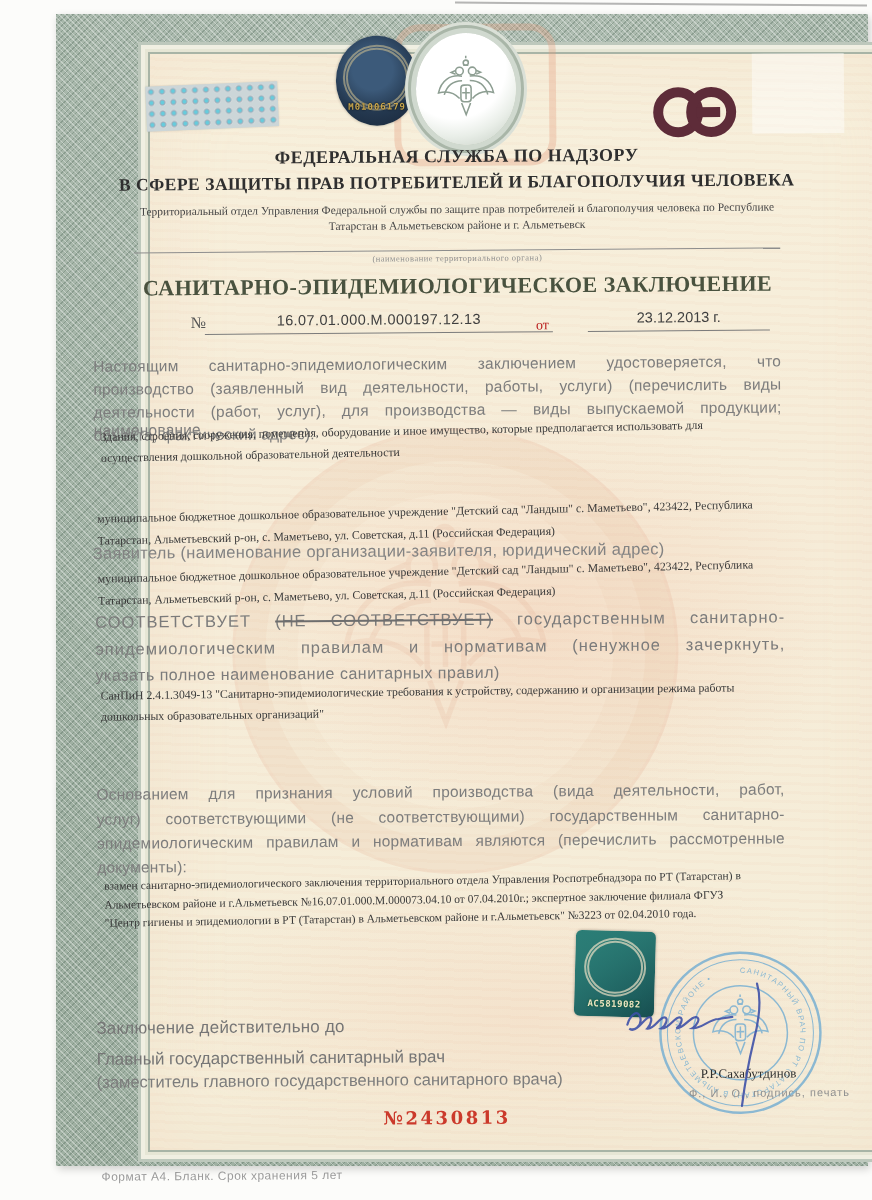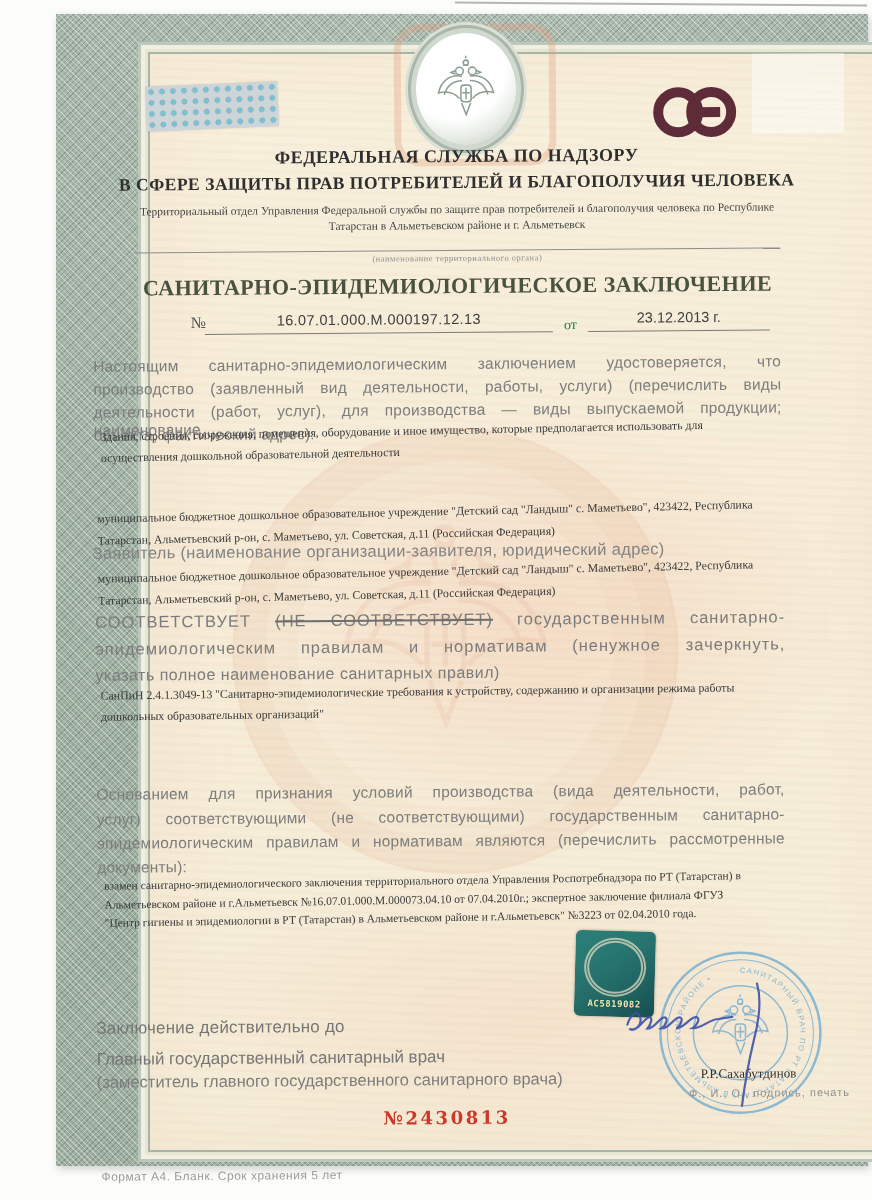--- a/index.html
+++ b/index.html
@@ -61,21 +61,21 @@
   .cap1{position:absolute;left:132px;top:253px;width:656px;text-align:center;
         font:8.5px "Liberation Serif",serif;letter-spacing:.5px;color:#8f8f8f;}
   #title{position:absolute;left:92px;top:273px;width:736px;text-align:center;
         font:bold 22px "Liberation Serif",serif;letter-spacing:.5px;color:#49523f;}
 
   
   #no-label{position:absolute;left:193px;top:312px;font:16px "Liberation Serif",serif;color:#555;}
   #no-line{position:absolute;left:207px;top:332px;width:348px;height:0;border-top:1px solid #7c7c7c;}
   #no-value{position:absolute;left:207px;top:311px;width:348px;text-align:center;
         font:14.5px "Liberation Sans",sans-serif;letter-spacing:.4px;color:#3f3f3f;}
-  #from-label{position:absolute;left:566px;top:318px;font:14px "Liberation Serif",serif;color:#15803d;}
+  #from-label{position:absolute;left:538px;top:318px;font:14px "Liberation Serif",serif;color:#b91c1c;}
   #from-line{position:absolute;left:590px;top:332px;width:182px;height:0;border-top:1px solid #7c7c7c;}
   #date-value{position:absolute;left:590px;top:311px;width:182px;text-align:center;
         font:14.5px "Liberation Sans",sans-serif;color:#3f3f3f;}
 
   
   .form-line{position:absolute;left:95px;width:688px;color:#7d7d7d;
         font:15.5px "Liberation Sans",sans-serif;letter-spacing:.2px;white-space:nowrap;}
   .just{white-space:normal;text-align:justify;text-align-last:justify;}
   .fill{position:absolute;font-family:"Liberation Serif","DejaVu Serif",serif;color:#3a3a3a;
         font-size:11.8px;line-height:21px;}
@@ -150,20 +150,23 @@
   <div class="content">
 
     <div class="wm-rings"></div>
     <svg class="wm-eagle" viewBox="0 0 100 100">
         <use href="#eagle"></use>
       </svg>
     <div class="wm-frame"></div>
     <div class="white-patch"></div>
 
     <div class="holo-strip"></div>
+    <div class="holo-top">
+      <span class="holo-num">М01006179</span>
+    </div>
     <div class="medallion">
       <svg viewBox="0 0 100 100">
           <use href="#eagle"></use>
         </svg>
     </div>
     <svg class="se-logo" viewBox="0 0 96 68">
       <circle cx="30" cy="34" r="20" fill="none" stroke="currentColor" stroke-width="10"></circle>
       <circle cx="63" cy="34" r="20" fill="none" stroke="currentColor" stroke-width="10"></circle>
       <path d="M48 34 h24" stroke="currentColor" stroke-width="10"></path>
     </svg>

